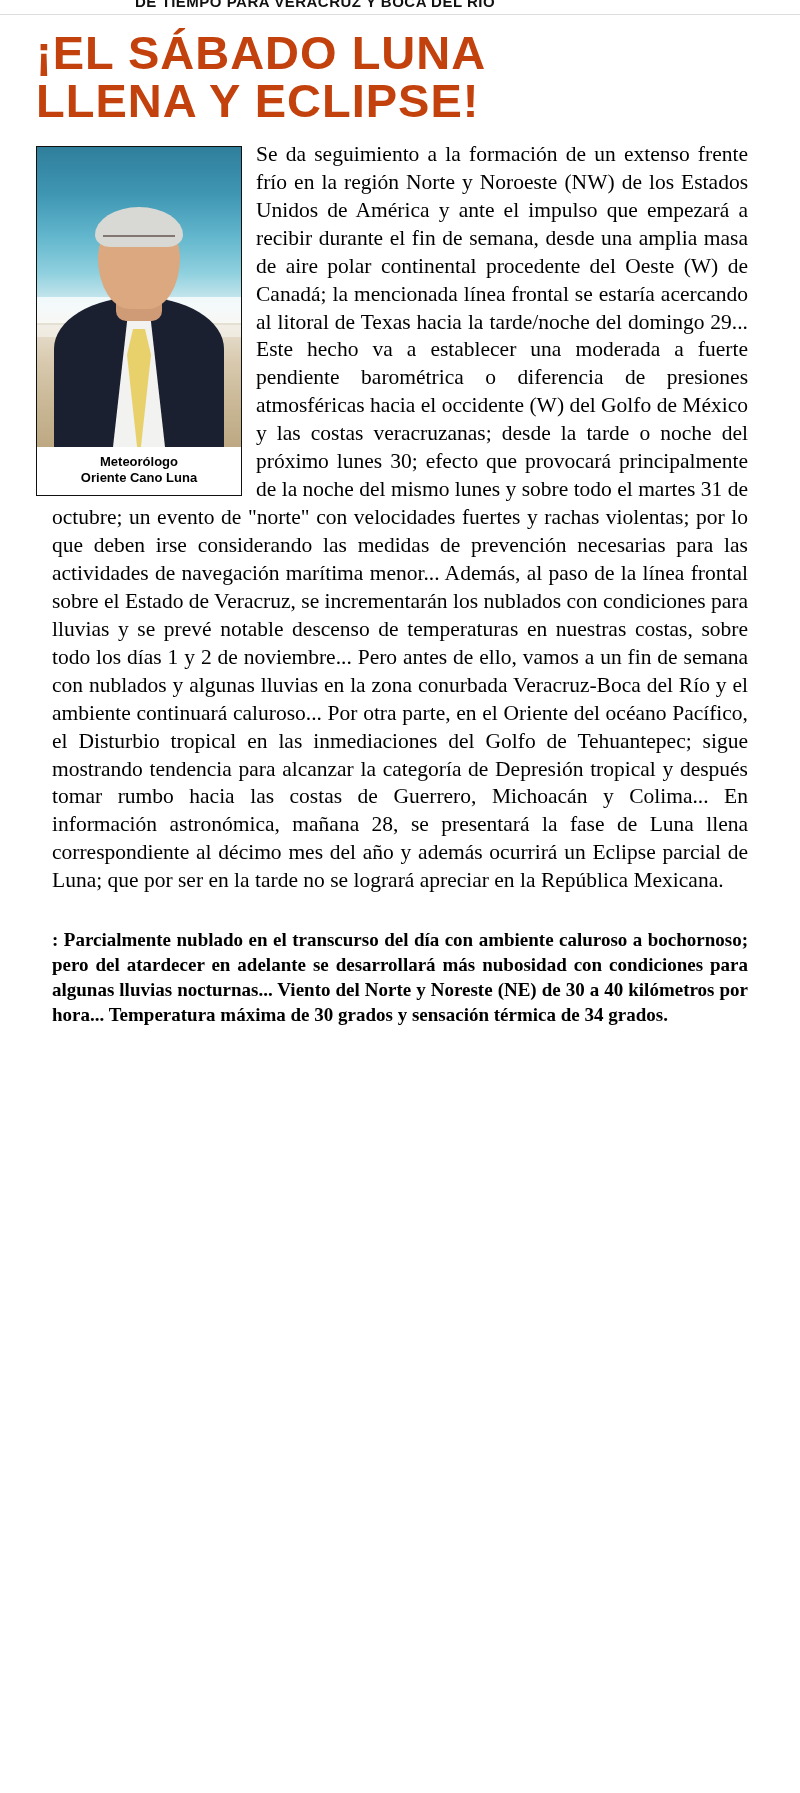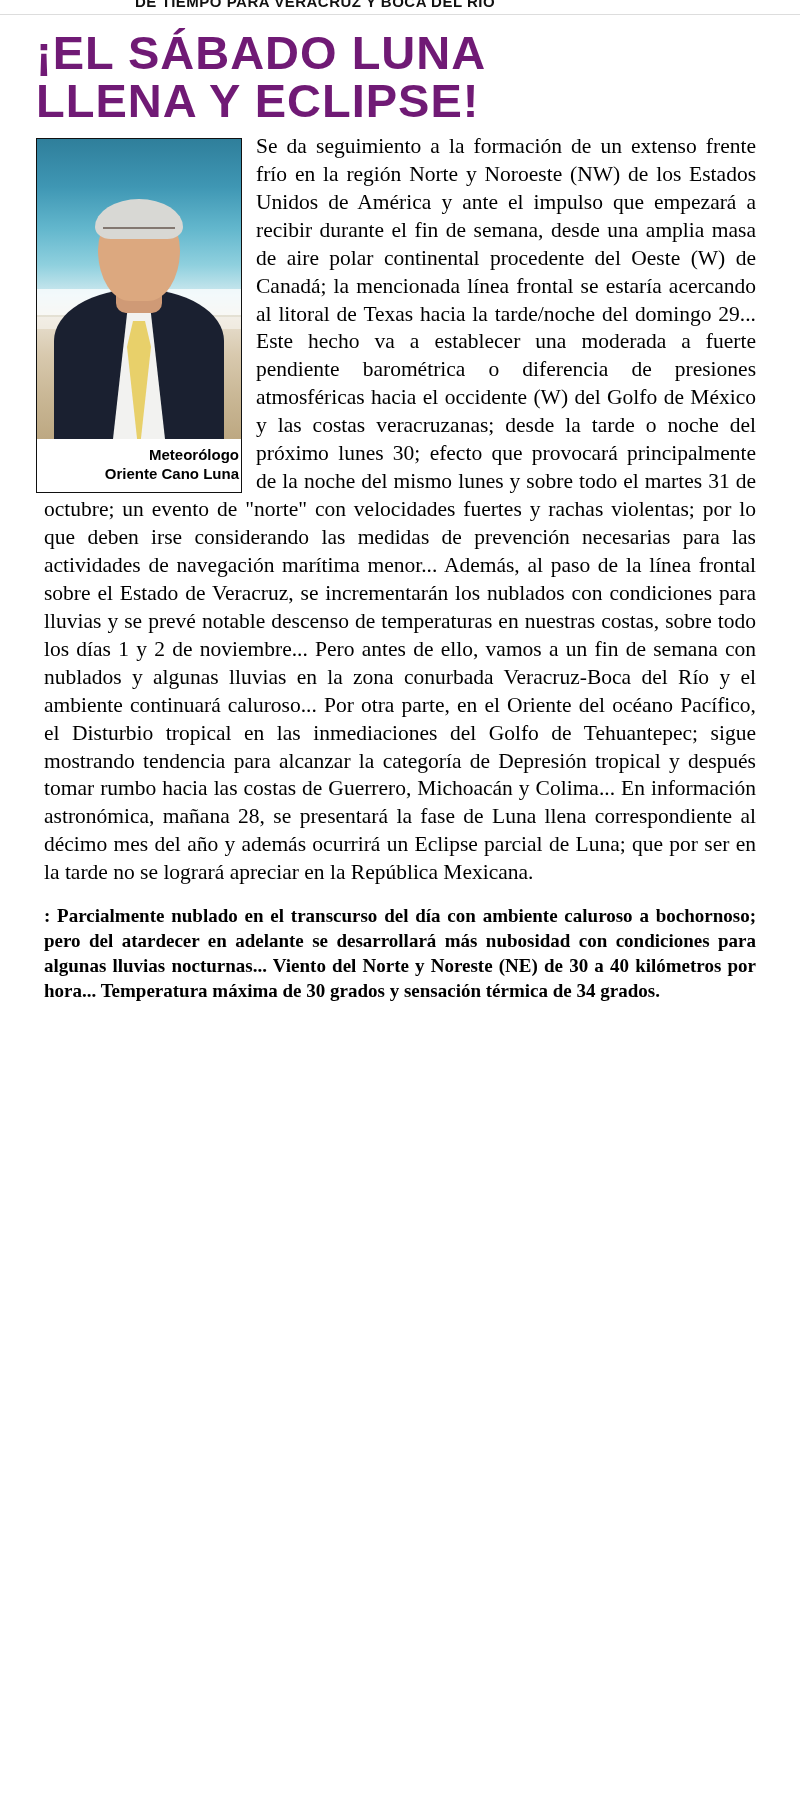--- a/index.html
+++ b/index.html
@@ -44,21 +44,21 @@
     padding: 0 36px;
   }
   .headline {
     font-family: "Liberation Sans", sans-serif;
     font-weight: bold;
     font-size: 47px;
     line-height: 1.02;
     letter-spacing: 1px;
     margin-top: 14px;
     margin-bottom: 0;
-    color: #701a75;
+    color: #c2410c;
   }
   .headline .line2 {
     display: block;
   }
   .subhead {
     font-family: "Liberation Sans", sans-serif;
     font-weight: bold;
     font-size: 29px;
     letter-spacing: 0.5px;
     margin-top: 20px;
@@ -175,30 +175,30 @@
     position: absolute;
     left: 50%;
     transform: translateX(-50%);
     bottom: 196px;
     width: 72px;
     height: 14px;
     border-top: 2px solid rgba(60,40,30,0.55);
   }
   .caption {
     background: #ffffff;
-    text-align: right;
-    font-family: "Liberation Sans", sans-serif;
-    font-weight: bold;
-    font-size: 15px;
+    text-align: center;
+    font-family: "Liberation Sans", sans-serif;
+    font-weight: bold;
+    font-size: 13px;
     line-height: 1.25;
     padding: 7px 2px 9px 2px;
     color: #000000;
   }
   .article p {
-    margin: 8px;
+    margin: 16px;
   }
   .article .indent {
     text-indent: 0;
   }
   .forecast {
     margin-top: 30px;
     font-weight: bold;
     font-size: 19px;
     line-height: 1.32;
     text-align: justify;

